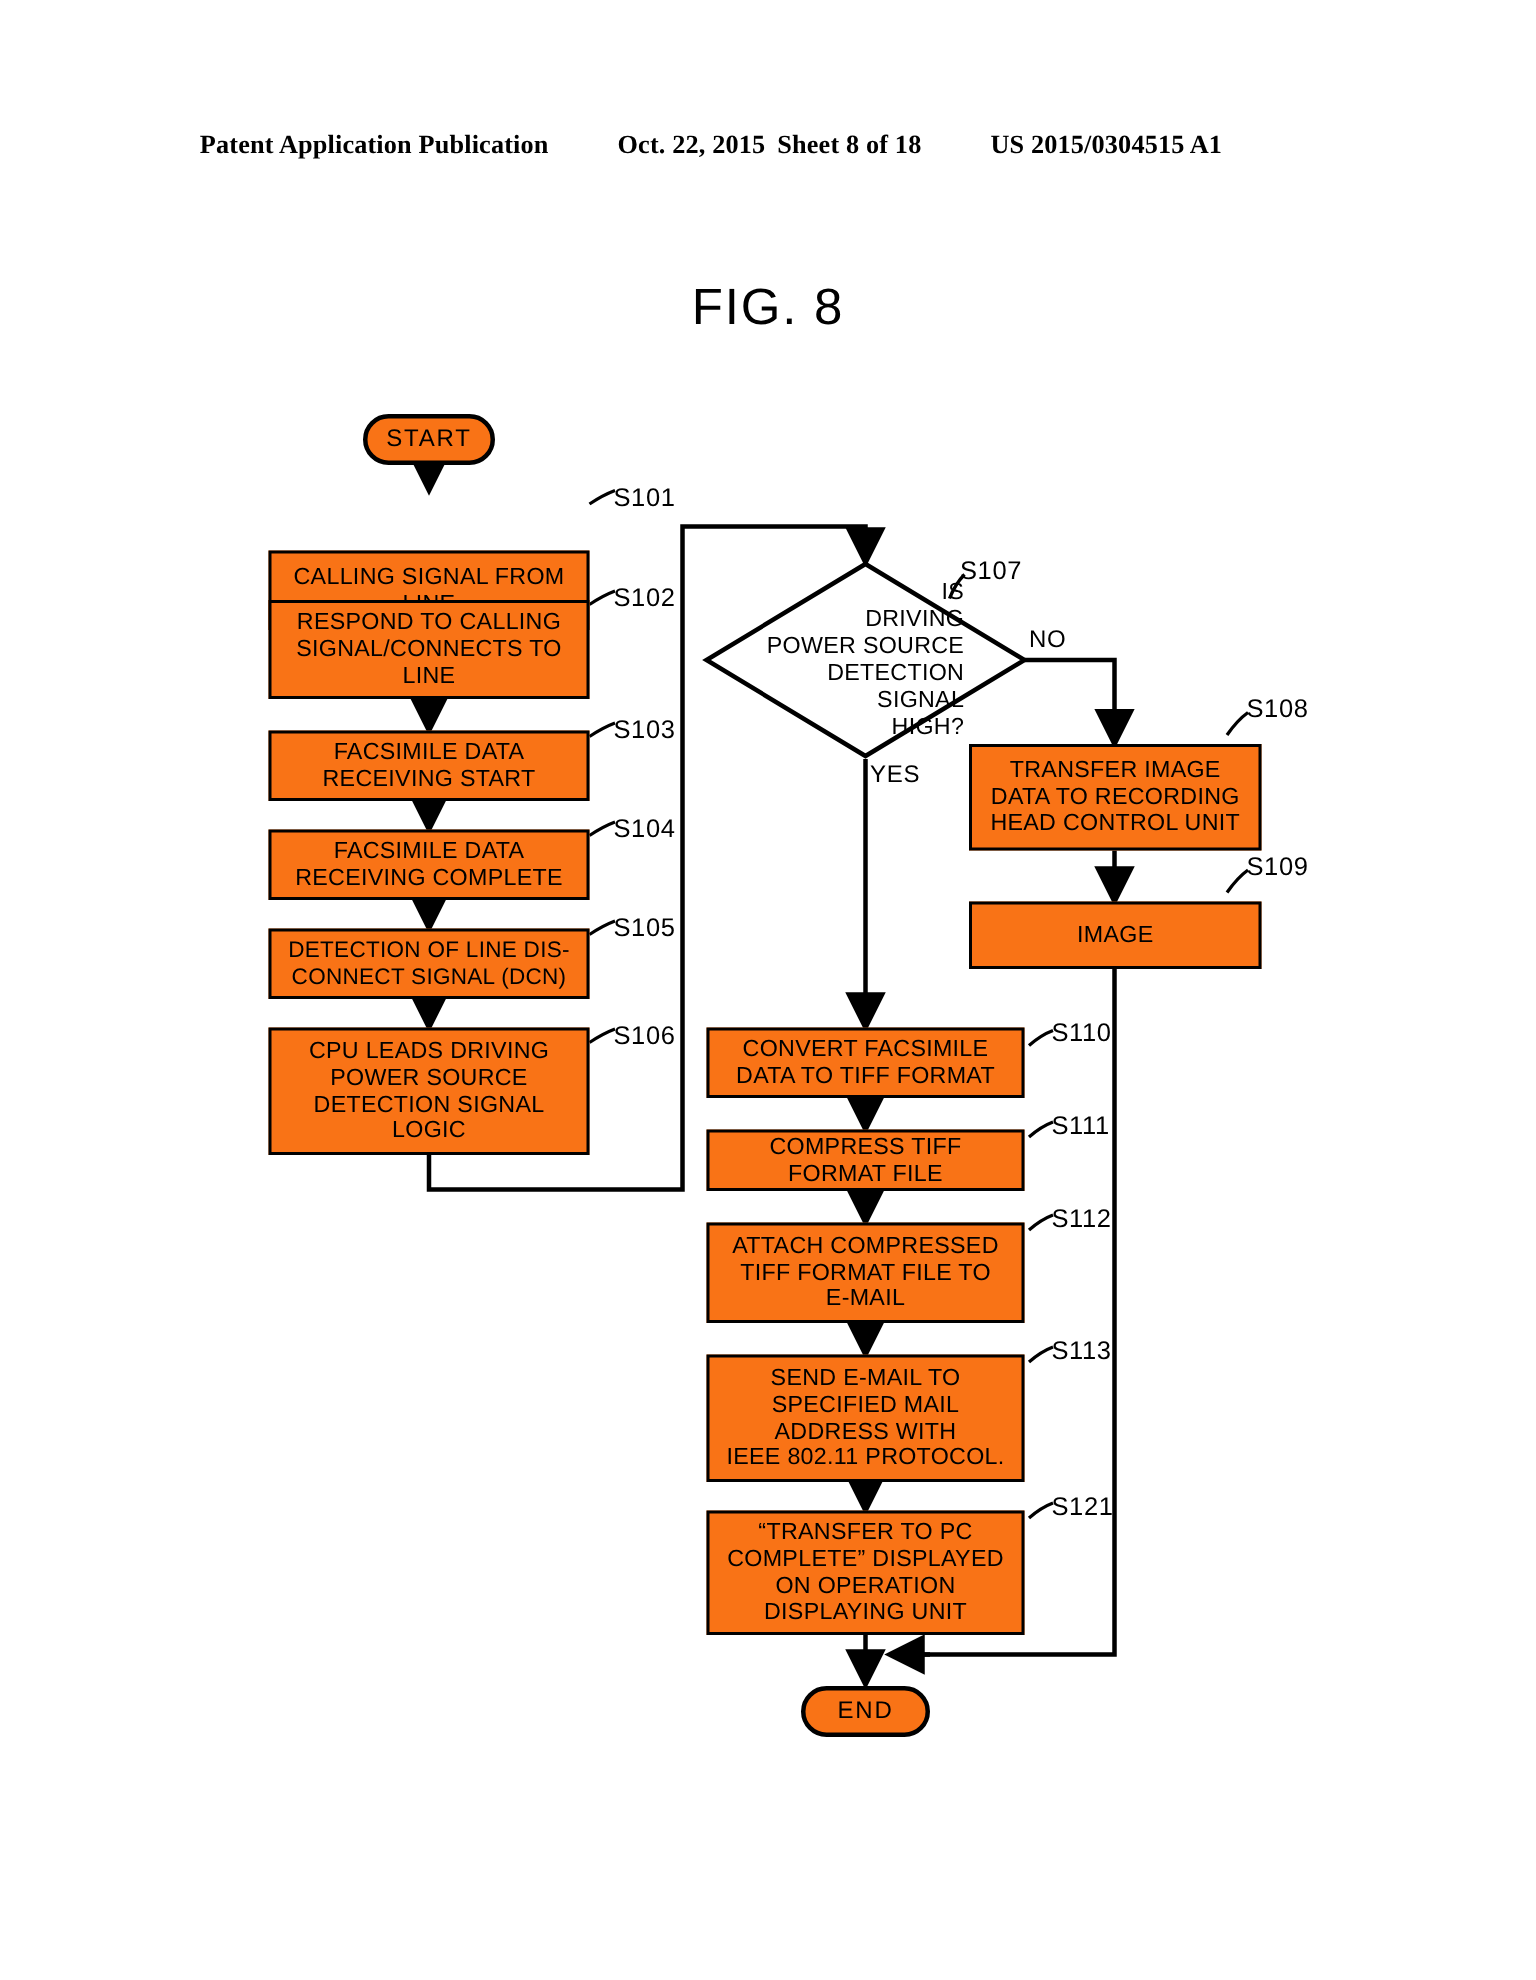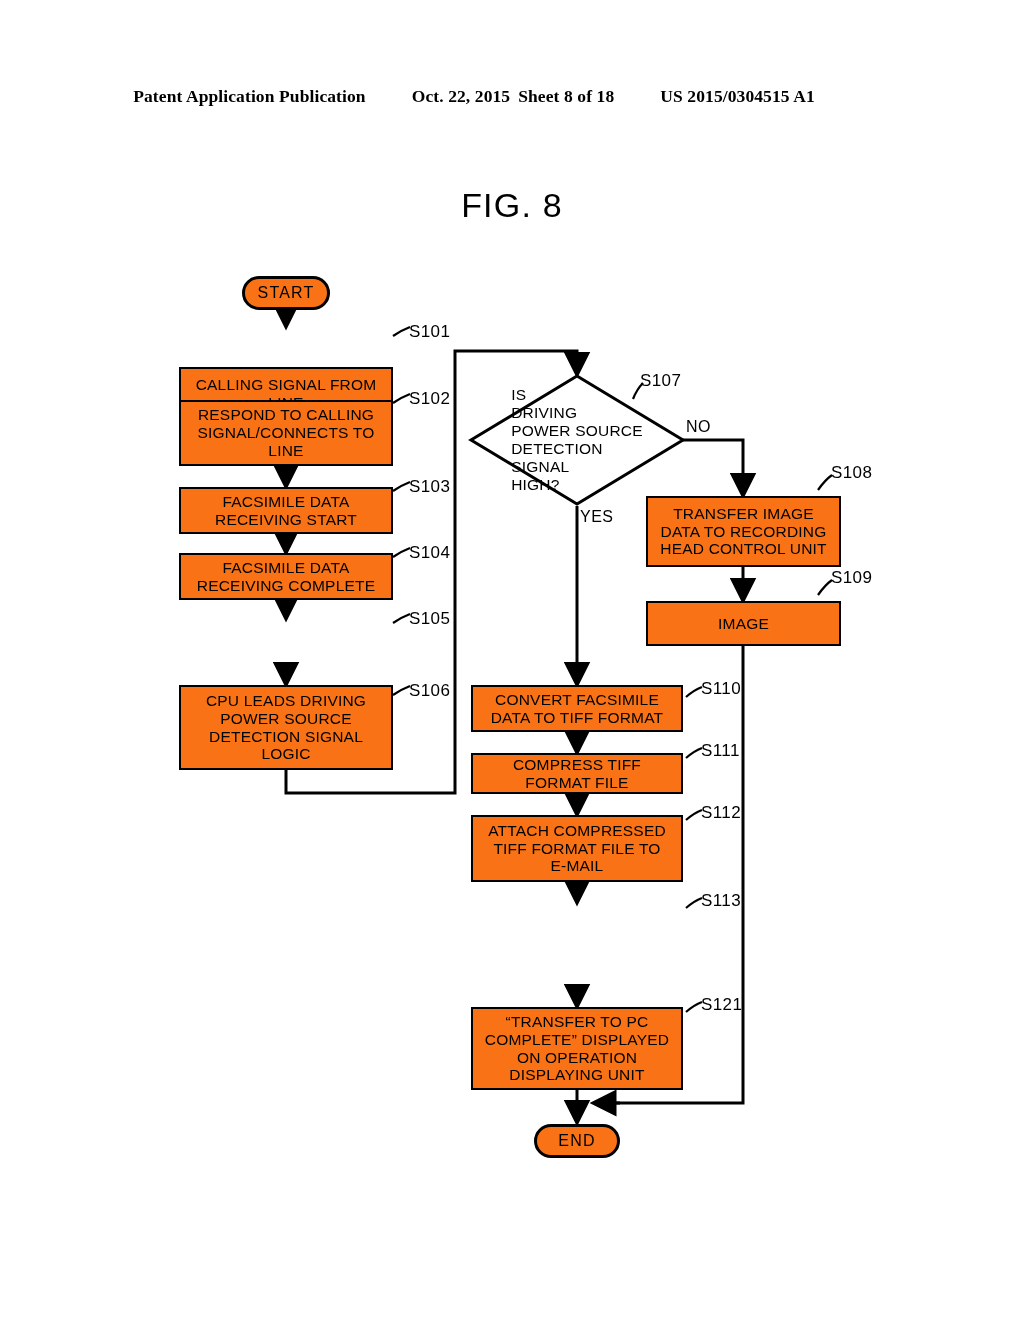--- a/index.html
+++ b/index.html
@@ -83,21 +83,21 @@
 
   .terminator {
     border-radius: 999px;
     border-width: 3px;
     font-size: 16px;
     letter-spacing: 1.2px;
   }
 
   .decision-text {
     position: absolute;
-    text-align: left;
+    text-align: right;
     font-size: 15.5px;
     line-height: 1.16;
     letter-spacing: 0.2px;
     white-space: pre-line;
     display: flex;
     align-items: center;
     justify-content: center;
     pointer-events: none;
   }
 
@@ -216,20 +216,24 @@
 RECEIVING START</span>
     </div>
     <div class="step-label" style="left:409px; top:477px;">S103</div>
 
     <div class="node" style="left:179px; top:553px; width:214px; height:47px;">
       <span>FACSIMILE DATA
 RECEIVING COMPLETE</span>
     </div>
     <div class="step-label" style="left:409px; top:543px;">S104</div>
 
+    <div class="node" style="left:179px; top:619px; width:214px; height:47px; font-size:15px;">
+      <span>DETECTION OF LINE DIS-
+CONNECT SIGNAL (DCN)</span>
+    </div>
     <div class="step-label" style="left:409px; top:609px;">S105</div>
 
     <div class="node" style="left:179px; top:685px; width:214px; height:85px;">
       <span>CPU LEADS DRIVING
 POWER SOURCE
 DETECTION SIGNAL
 LOGIC</span>
     </div>
     <div class="step-label" style="left:409px; top:681px;">S106</div>
 
@@ -269,20 +273,26 @@
     </div>
     <div class="step-label" style="left:701px; top:741px;">S111</div>
 
     <div class="node" style="left:471px; top:815px; width:212px; height:67px;">
       <span>ATTACH COMPRESSED
 TIFF FORMAT FILE TO
 E-MAIL</span>
     </div>
     <div class="step-label" style="left:701px; top:803px;">S112</div>
 
+    <div class="node" style="left:471px; top:903px; width:212px; height:85px;">
+      <span>SEND E-MAIL TO
+SPECIFIED MAIL
+ADDRESS WITH
+IEEE 802.11 PROTOCOL.</span>
+    </div>
     <div class="step-label" style="left:701px; top:891px;">S113</div>
 
     <div class="node" style="left:471px; top:1007px; width:212px; height:83px;">
       <span>“TRANSFER TO PC
 COMPLETE” DISPLAYED
 ON OPERATION
 DISPLAYING UNIT</span>
     </div>
     <div class="step-label" style="left:701px; top:995px;">S121</div>
 

